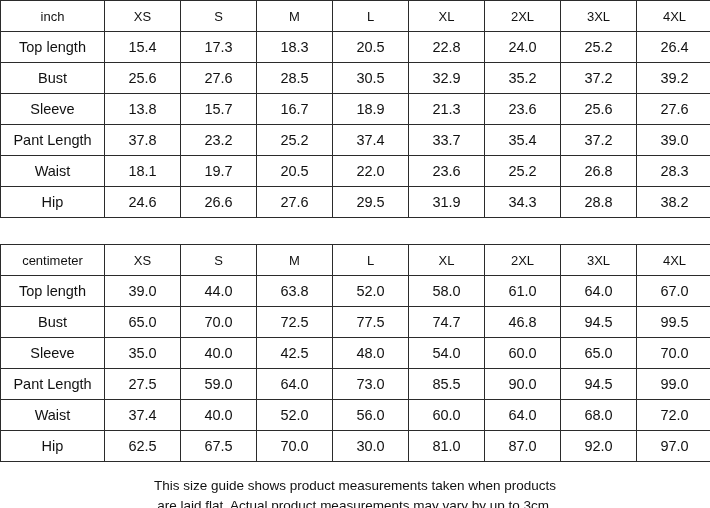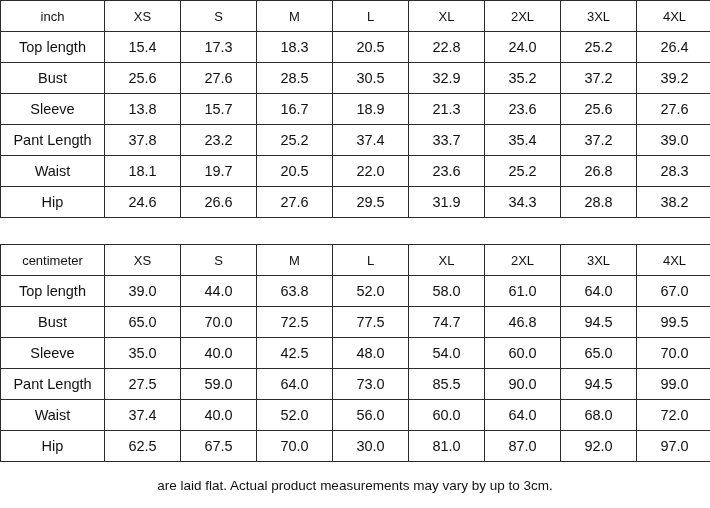--- a/index.html
+++ b/index.html
@@ -228,16 +228,17 @@
         <td class="val">30.0</td>
         <td class="val">81.0</td>
         <td class="val">87.0</td>
         <td class="val">92.0</td>
         <td class="val">97.0</td>
       </tr>
     </tbody>
   </table>
 
   <div class="note">
+    <div>This size guide shows product measurements taken when products</div>
     <div>are laid flat. Actual product measurements may vary by up to 3cm.</div>
   </div>
 
 </div>
 
 </body></html>

